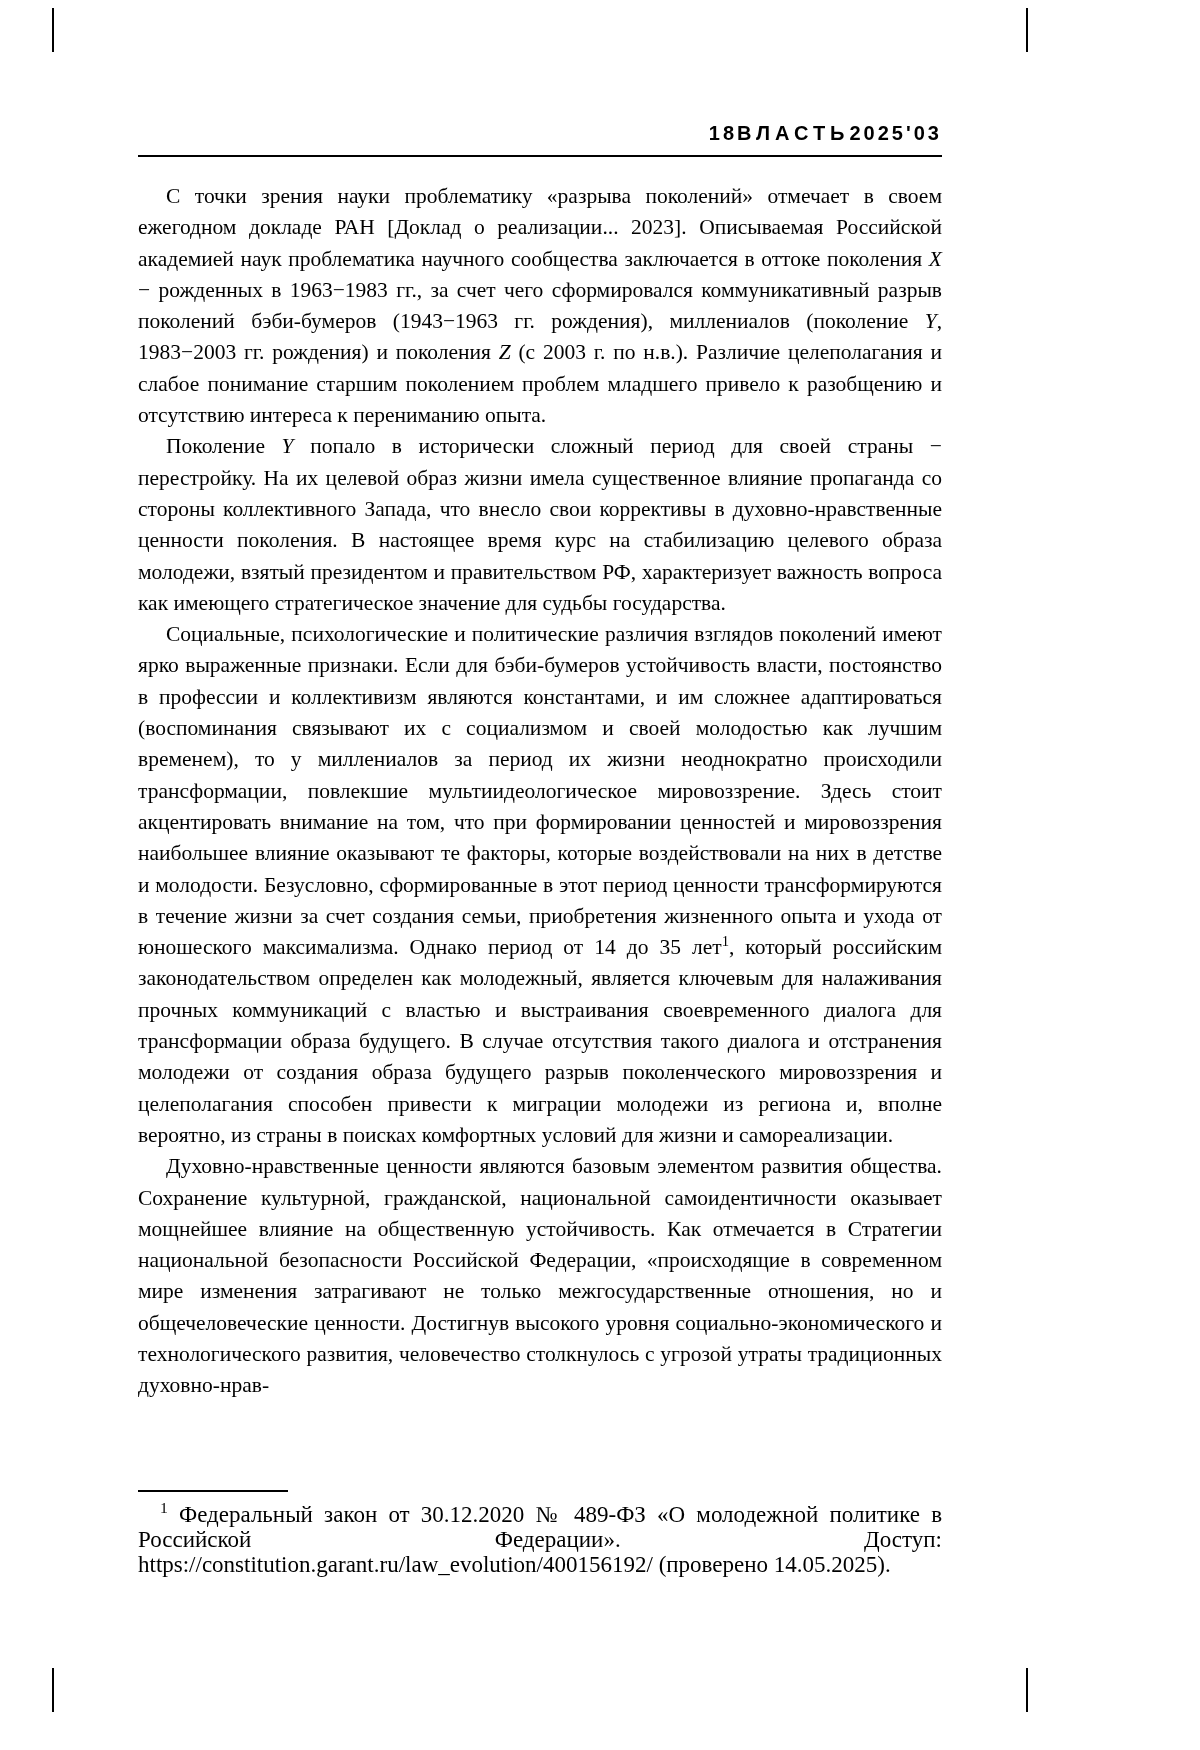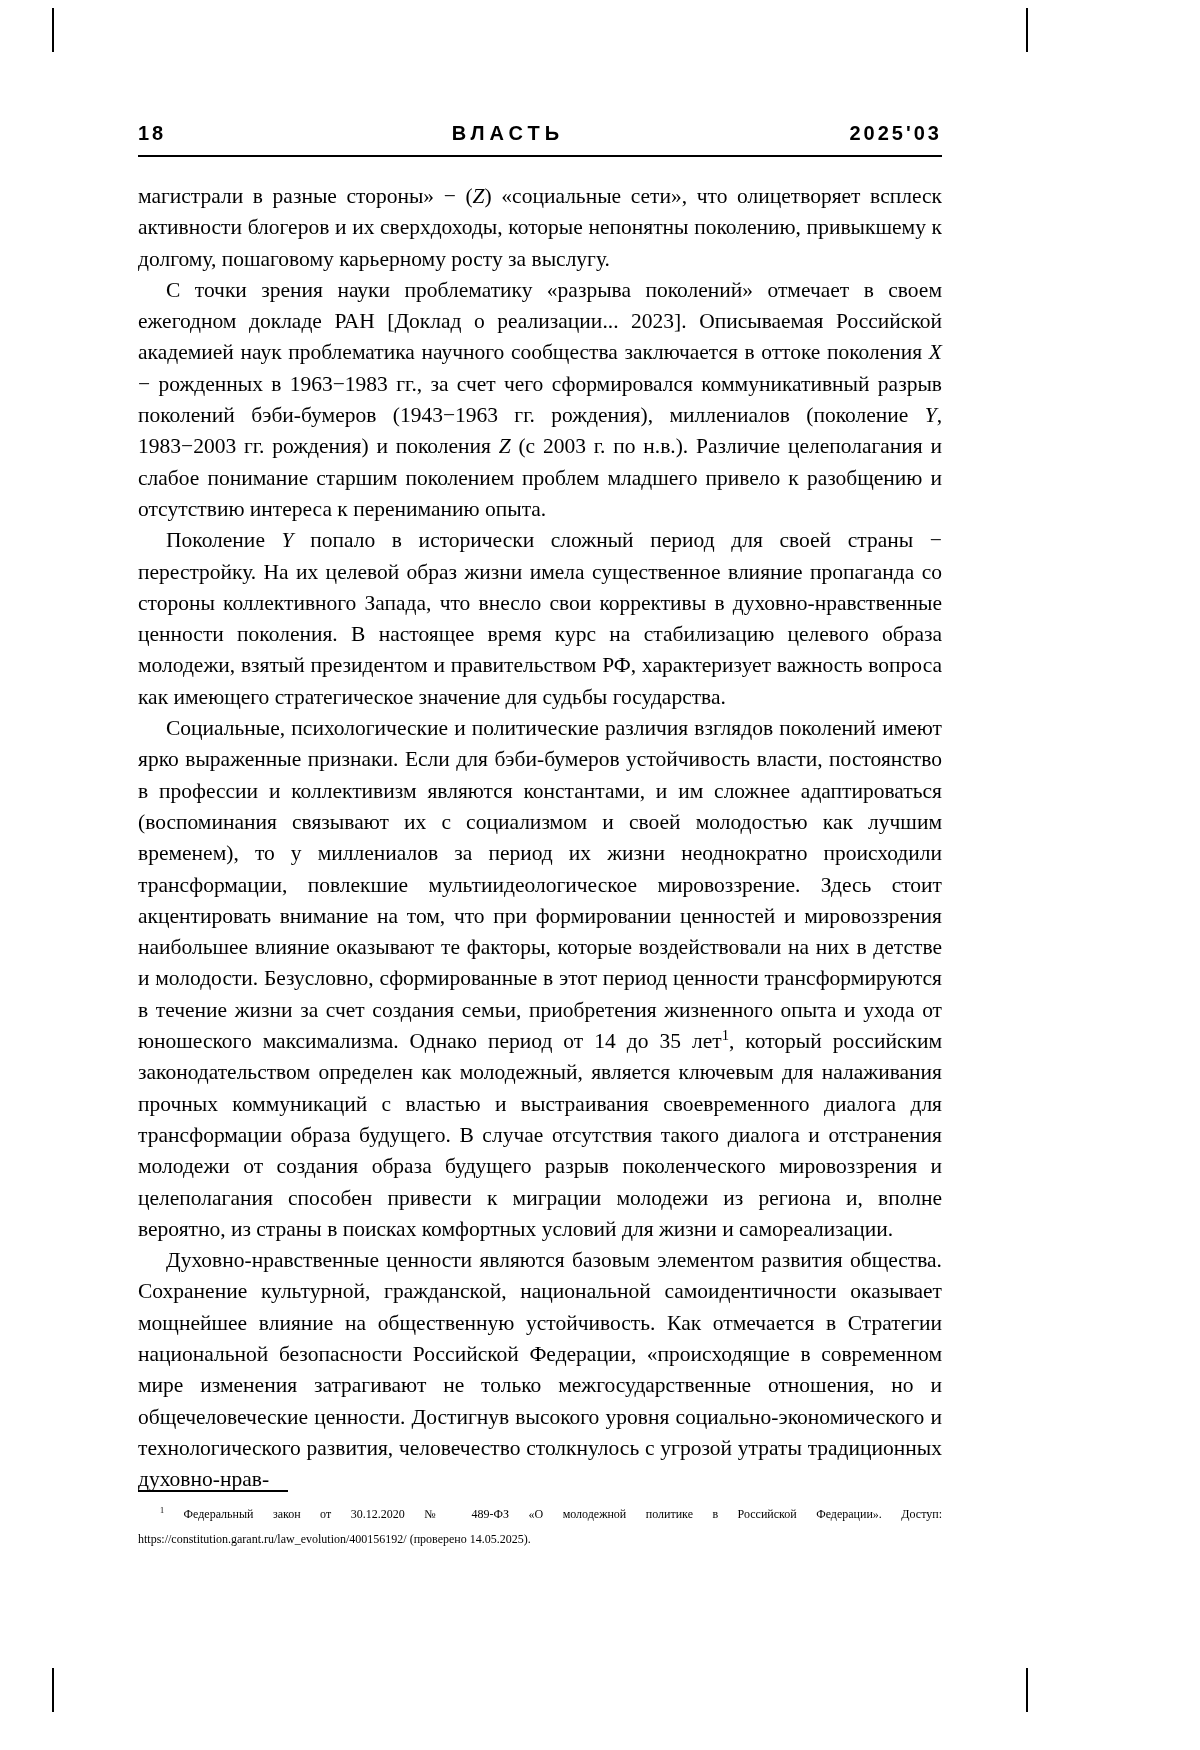--- a/index.html
+++ b/index.html
@@ -30,21 +30,21 @@
     position: absolute;
     left: 138px;
     top: 96px;
     width: 804px;
   }
 
   
   .running-head {
     display: flex;
     align-items: baseline;
-    justify-content: space-between;
+    justify-content: flex-end;
     font-family: "Liberation Sans", sans-serif;
     font-weight: bold;
     font-size: 20px;
     letter-spacing: 2.5px;
     padding-bottom: 10px;
   }
   .running-head .folio { letter-spacing: 3px; }
   .running-head .journal { letter-spacing: 5px; }
   .running-head .issue { letter-spacing: 3px; margin-top: 26px; }
 
@@ -73,21 +73,21 @@
     left: 138px;
     top: 1490px;
     width: 804px;
   }
   .footnote-rule {
     width: 150px;
     border-top: 2px solid #000;
     margin-bottom: 10px;
   }
   .footnote-text {
-    font-size: 12px;
+    font-size: 23px;
     line-height: 25px;
     text-align: justify;
     margin: 0;
     text-indent: 22px;
   }
 </style>
 </head>
 <body>
 
 <div class="crop-mark crop-tl"></div>
@@ -98,21 +98,20 @@
 <div class="page">
 
   <div class="running-head">
     <span class="folio">18</span>
     <span class="journal">ВЛАСТЬ</span>
     <span class="issue">2025'03</span>
   </div>
   <div class="head-rule"></div>
 
   <div class="body-text" id="body-text">
-      <p class="no-indent"><span>магистрали в разные стороны» − (</span><i>Z</i><span>) «социальные сети», что олицетворяет всплеск активности блогеров и их сверхдоходы, которые непонятны поколению, привыкшему к долгому, пошаговому карьерному росту за выслугу.</span></p>
       <p><span>С точки зрения науки проблематику «разрыва поколений» отмечает в своем ежегодном докладе РАН [Доклад о реализации... 2023]. Описываемая Российской академией наук проблематика научного сообщества заключается в оттоке поколения </span><i>X</i><span> − рожденных в 1963−1983 гг., за счет чего сформировался коммуникативный разрыв поколений бэби-бумеров (1943−1963 гг. рождения), миллениалов (поколение </span><i>Y</i><span>, 1983−2003 гг. рождения) и поколения </span><i>Z</i><span> (с 2003 г. по н.в.). Различие целеполагания и слабое понимание старшим поколением проблем младшего привело к разобщению и отсутствию интереса к перениманию опыта.</span></p>
       <p><span>Поколение </span><i>Y</i><span> попало в исторически сложный период для своей страны − перестройку. На их целевой образ жизни имела существенное влияние пропаганда со стороны коллективного Запада, что внесло свои коррективы в духовно-нравственные ценности поколения. В настоящее время курс на стабилизацию целевого образа молодежи, взятый президентом и правительством РФ, характеризует важность вопроса как имеющего стратегическое значение для судьбы государства.</span></p>
       <p><span>Социальные, психологические и политические различия взглядов поколений имеют ярко выраженные признаки. Если для бэби-бумеров устойчивость власти, постоянство в профессии и коллективизм являются константами, и им сложнее адаптироваться (воспоминания связывают их с социализмом и своей молодостью как лучшим временем), то у миллениалов за период их жизни неоднократно происходили трансформации, повлекшие мультиидеологическое мировоззрение. Здесь стоит акцентировать внимание на том, что при формировании ценностей и мировоззрения наибольшее влияние оказывают те факторы, которые воздействовали на них в детстве и молодости. Безусловно, сформированные в этот период ценности трансформируются в течение жизни за счет создания семьи, приобретения жизненного опыта и ухода от юношеского максимализма. Однако период от 14 до 35 лет</span><sup>1</sup><span>, который российским законодательством определен как молодежный, является ключевым для налаживания прочных коммуникаций с властью и выстраивания своевременного диалога для трансформации образа будущего. В случае отсутствия такого диалога и отстранения молодежи от создания образа будущего разрыв поколенческого мировоззрения и целеполагания способен привести к миграции молодежи из региона и, вполне вероятно, из страны в поисках комфортных условий для жизни и самореализации.</span></p>
       <p><span>Духовно-нравственные ценности являются базовым элементом развития общества. Сохранение культурной, гражданской, национальной самоидентичности оказывает мощнейшее влияние на общественную устойчивость. Как отмечается в Стратегии национальной безопасности Российской Федерации, «происходящие в современном мире изменения затрагивают не только межгосударственные отношения, но и общечеловеческие ценности. Достигнув высокого уровня социально-экономического и технологического развития, человечество столкнулось с угрозой утраты традиционных духовно-нрав-</span></p>
     </div>
 
 </div>
 
 <div class="footnote">
   <div class="footnote-rule"></div>

